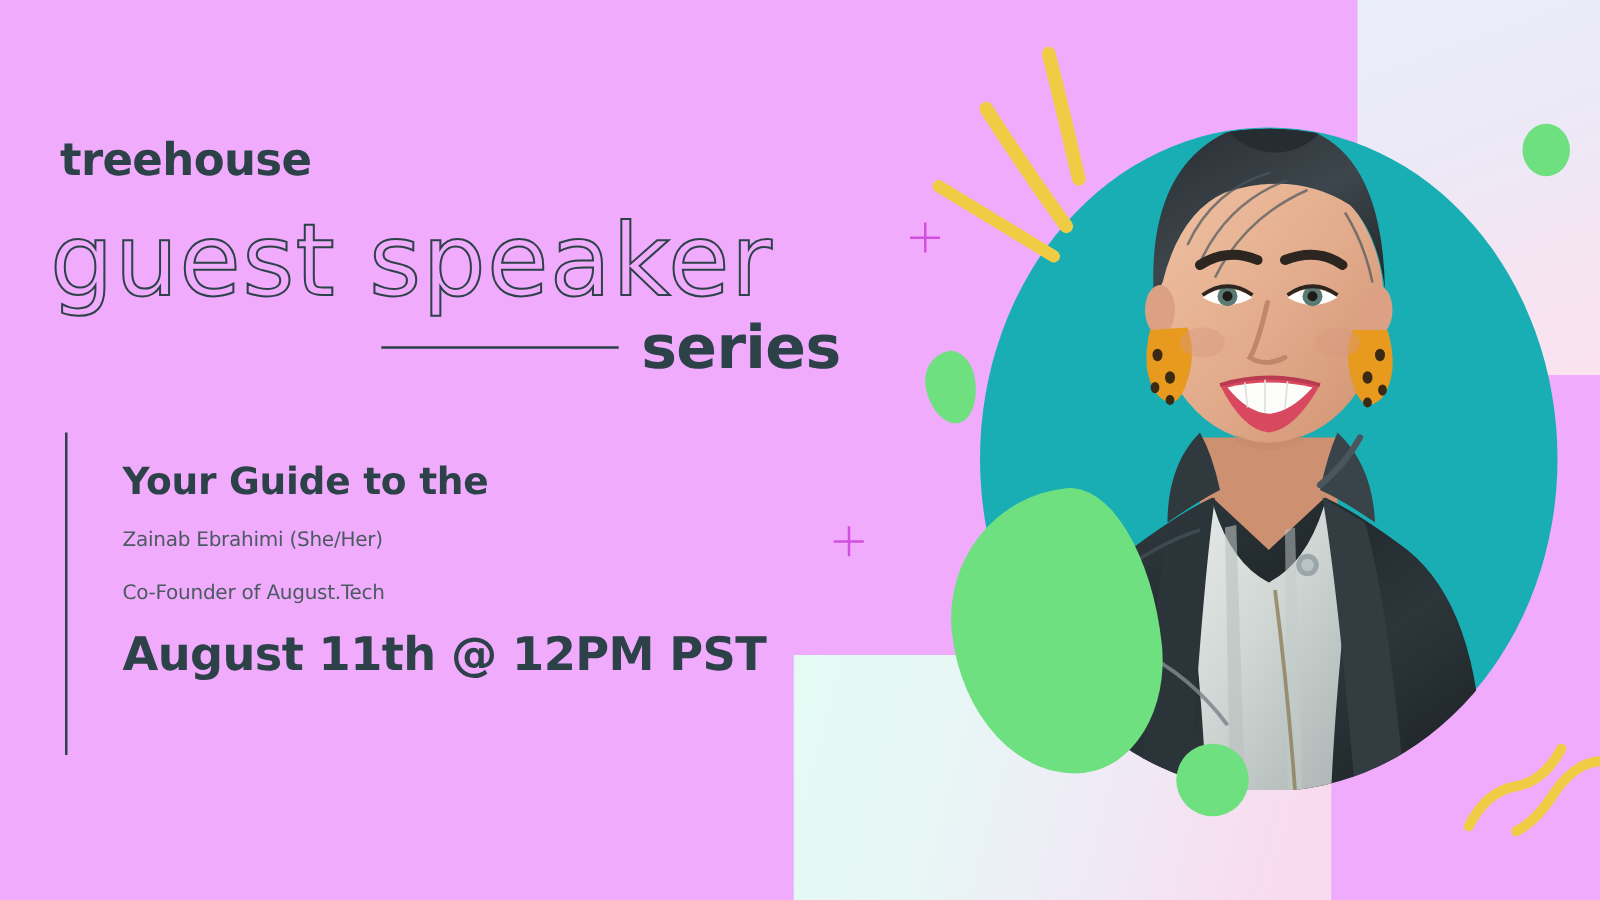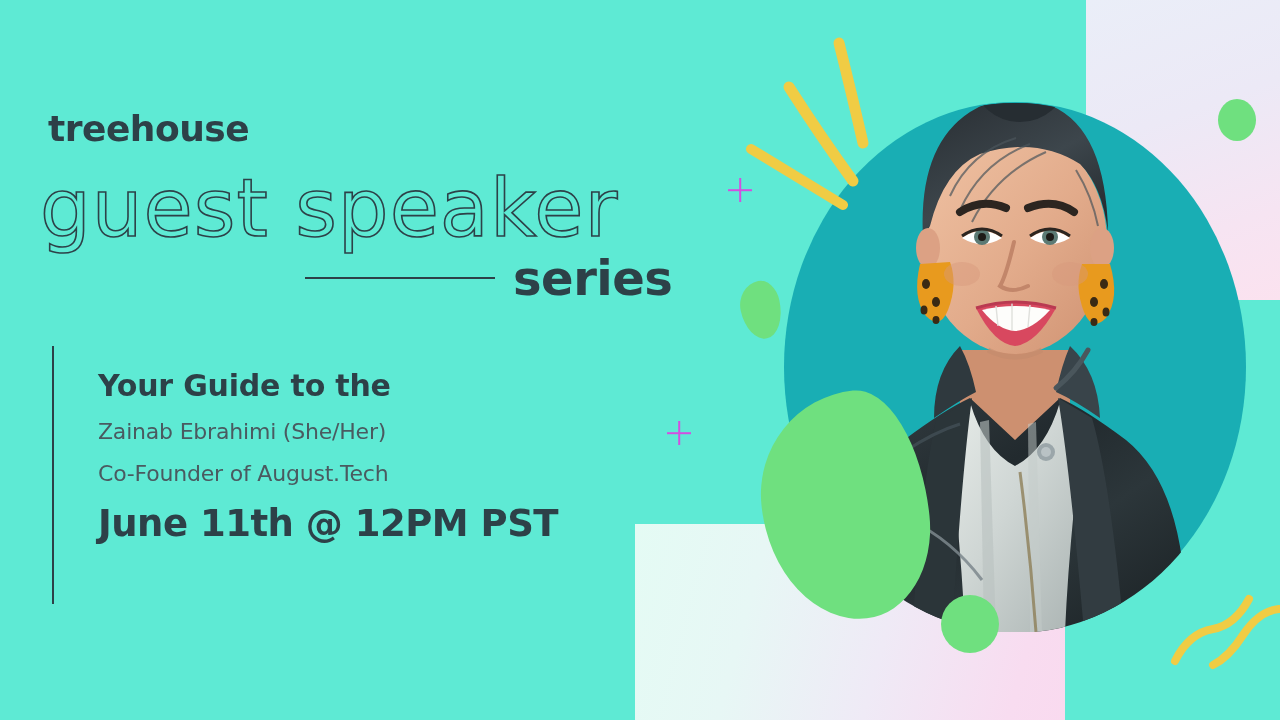--- a/index.html
+++ b/index.html
@@ -5,21 +5,21 @@
   * { margin:0; padding:0; box-sizing:border-box; }
   html,body { width:1280px; height:720px; overflow:hidden; }
   body {
     background:#ffffff;
     font-family:"DejaVu Sans", sans-serif;
     position:relative;
   }
   #stage {
     position:absolute; left:0; top:0;
     width:1280px; height:720px;
-    background:#5eead4;
+    background:#f0abfc;
     overflow:hidden;
   }
 
   
   .panel-tr {
     position:absolute;
     left:1086px; top:0px;
     width:194px; height:300px;
     background:linear-gradient(160deg,#eaeef8 0%, #ece9f6 40%, #f6e4f2 75%, #fbe2ef 100%);
   }
@@ -132,21 +132,21 @@
     width:2px; height:258px; background:#2d4148;
   }
 
   .info { position:absolute; left:98px; top:366px; width:520px; }
   .info-title {
     font-size:30px; line-height:39px; font-weight:600; color:#2d4148;
     letter-spacing:-0.2px;
   }
   .info-person {
     margin-top:12px;
-    font-size:22px; line-height:30px; font-weight:400; color:#4a5a60;
+    font-size:16px; line-height:30px; font-weight:400; color:#4a5a60;
     letter-spacing:-0.2px;
   }
   .info-when {
     margin-top:12px;
     font-size:37px; line-height:46px; font-weight:700; color:#2d4148;
     letter-spacing:-0.5px;
   }
 </style>
 </head>
 <body>
@@ -321,16 +321,16 @@
     <div class="series-rule"></div>
     <div class="series-word">series</div>
   </div>
 
   <div class="vrule"></div>
 
   <div class="info">
     <div class="info-title">Your Guide to the</div>
     <div class="info-person">Zainab Ebrahimi (She/Her)</div>
     <div class="info-person">Co-Founder of August.Tech</div>
-    <div class="info-when">June 11th @ 12PM PST</div>
+    <div class="info-when">August 11th @ 12PM PST</div>
   </div>
 
 </div>
 
 </body></html>

